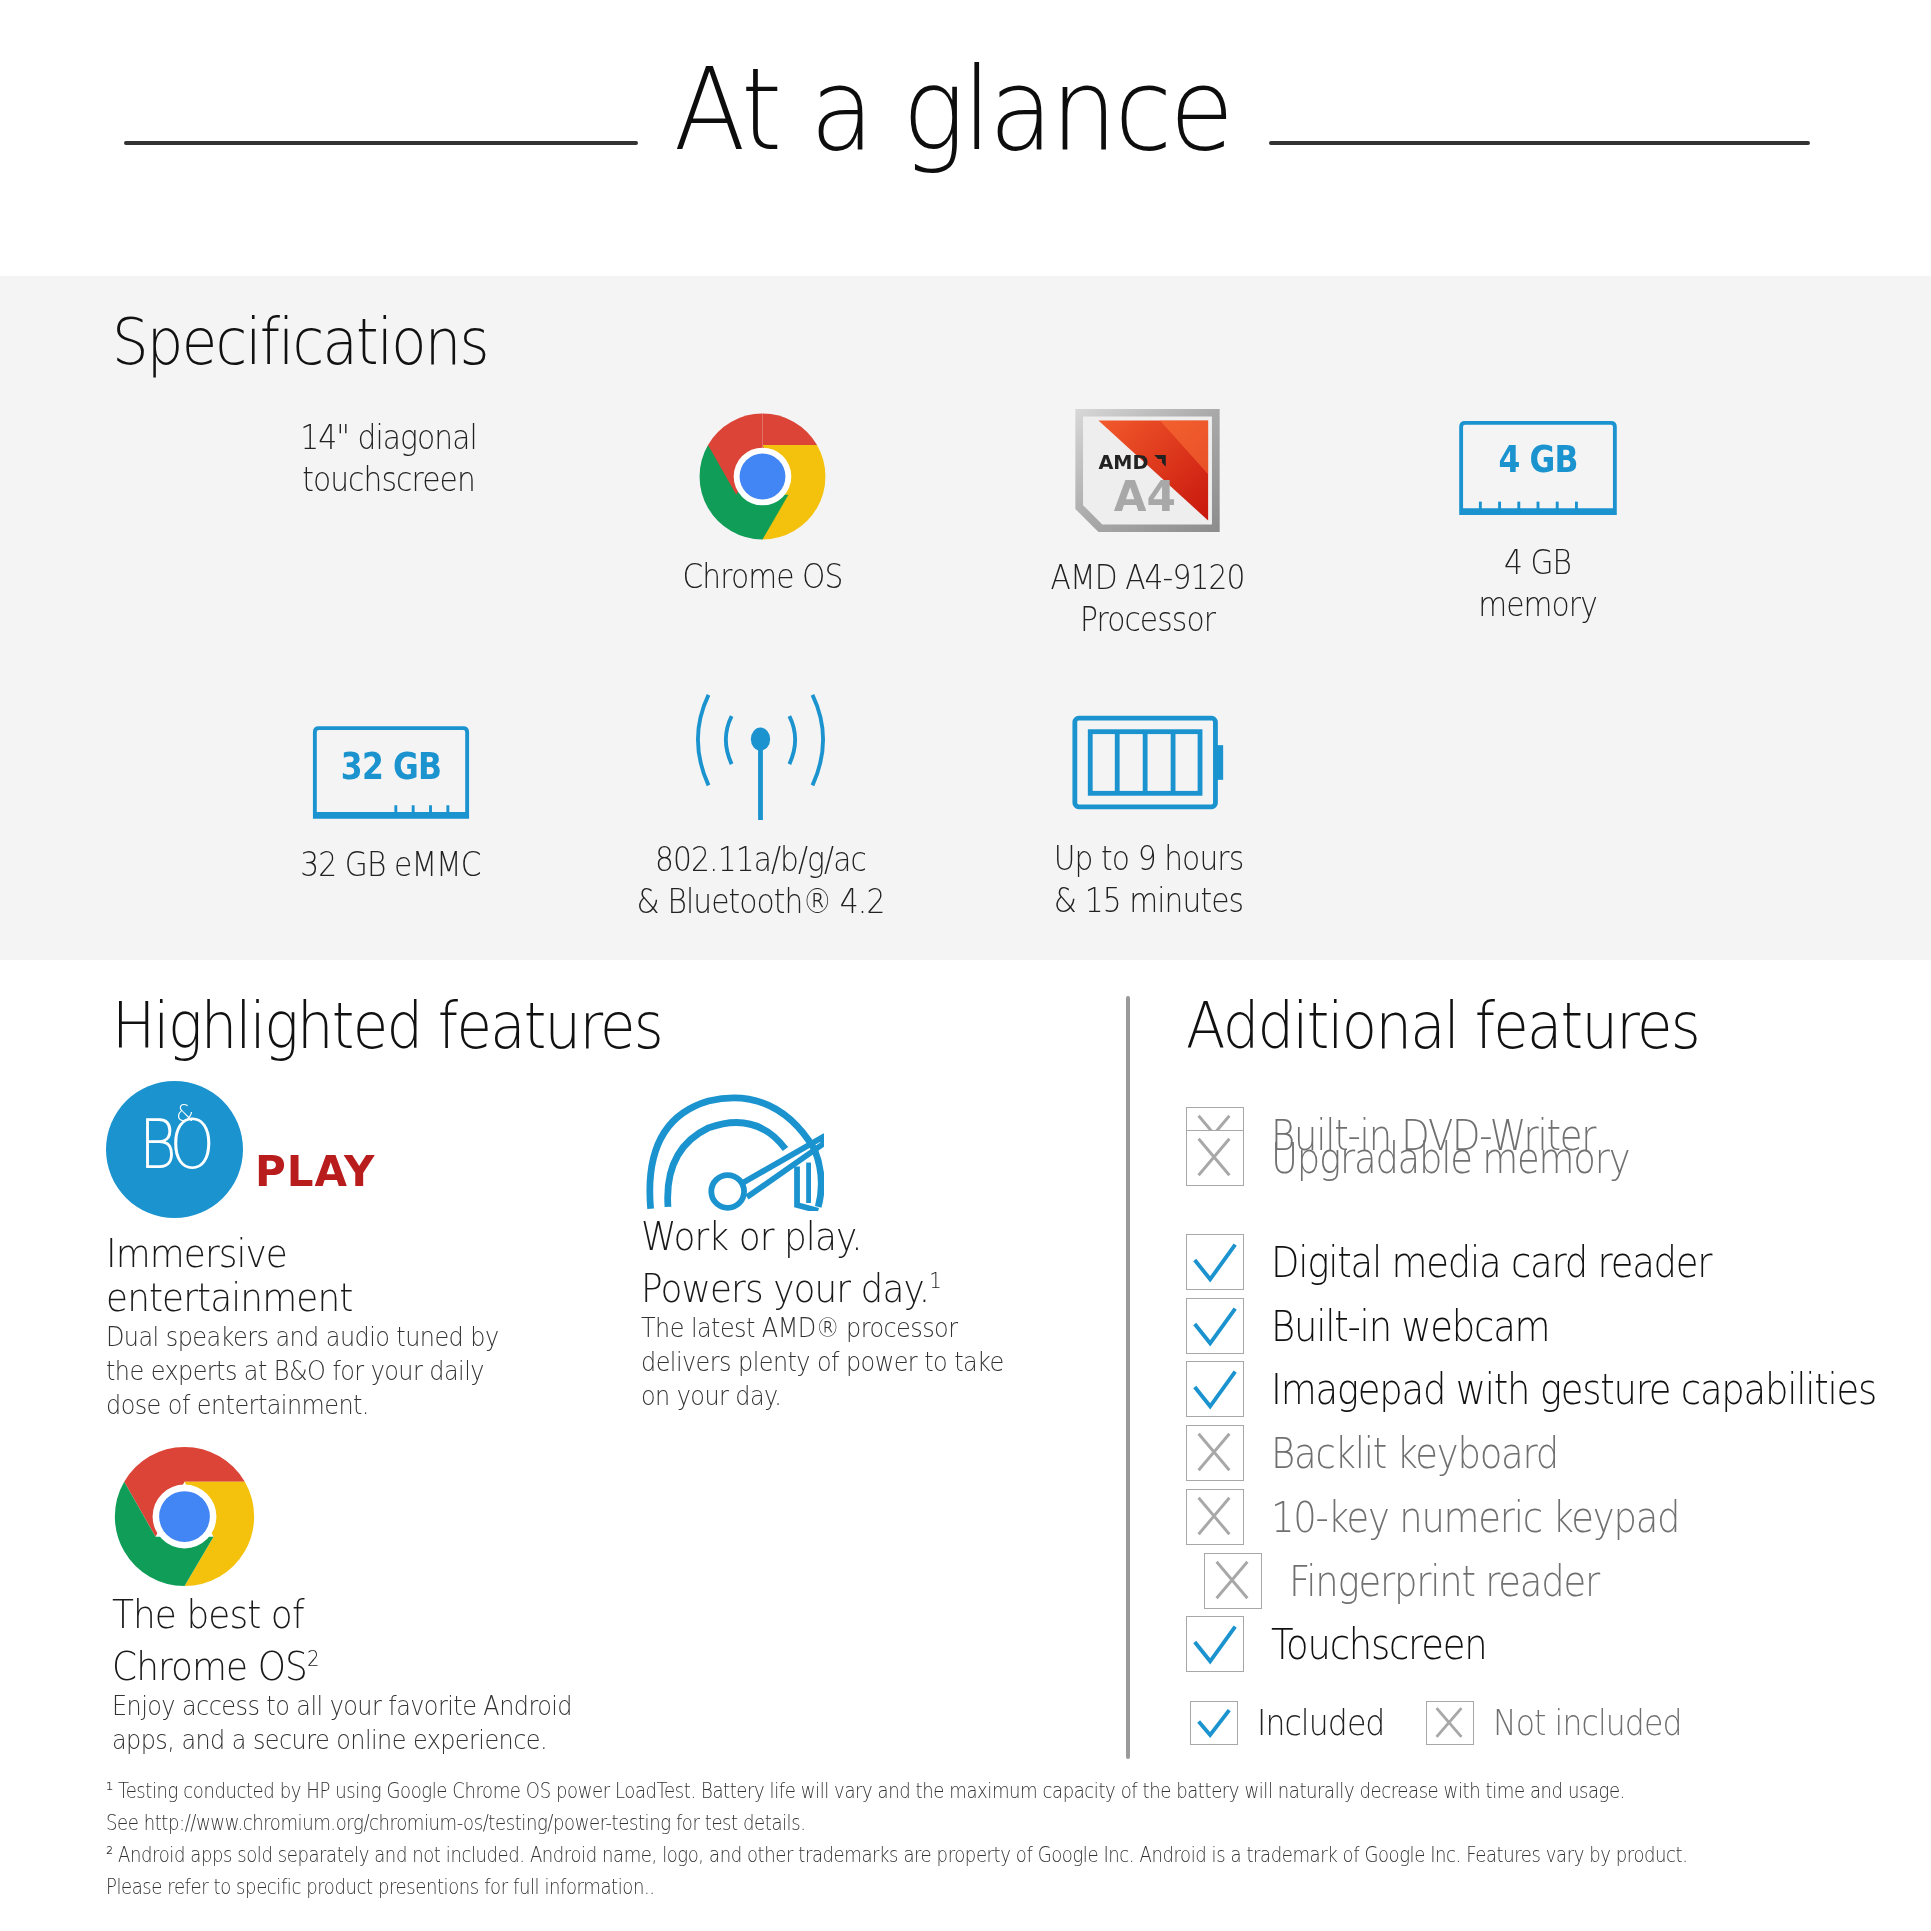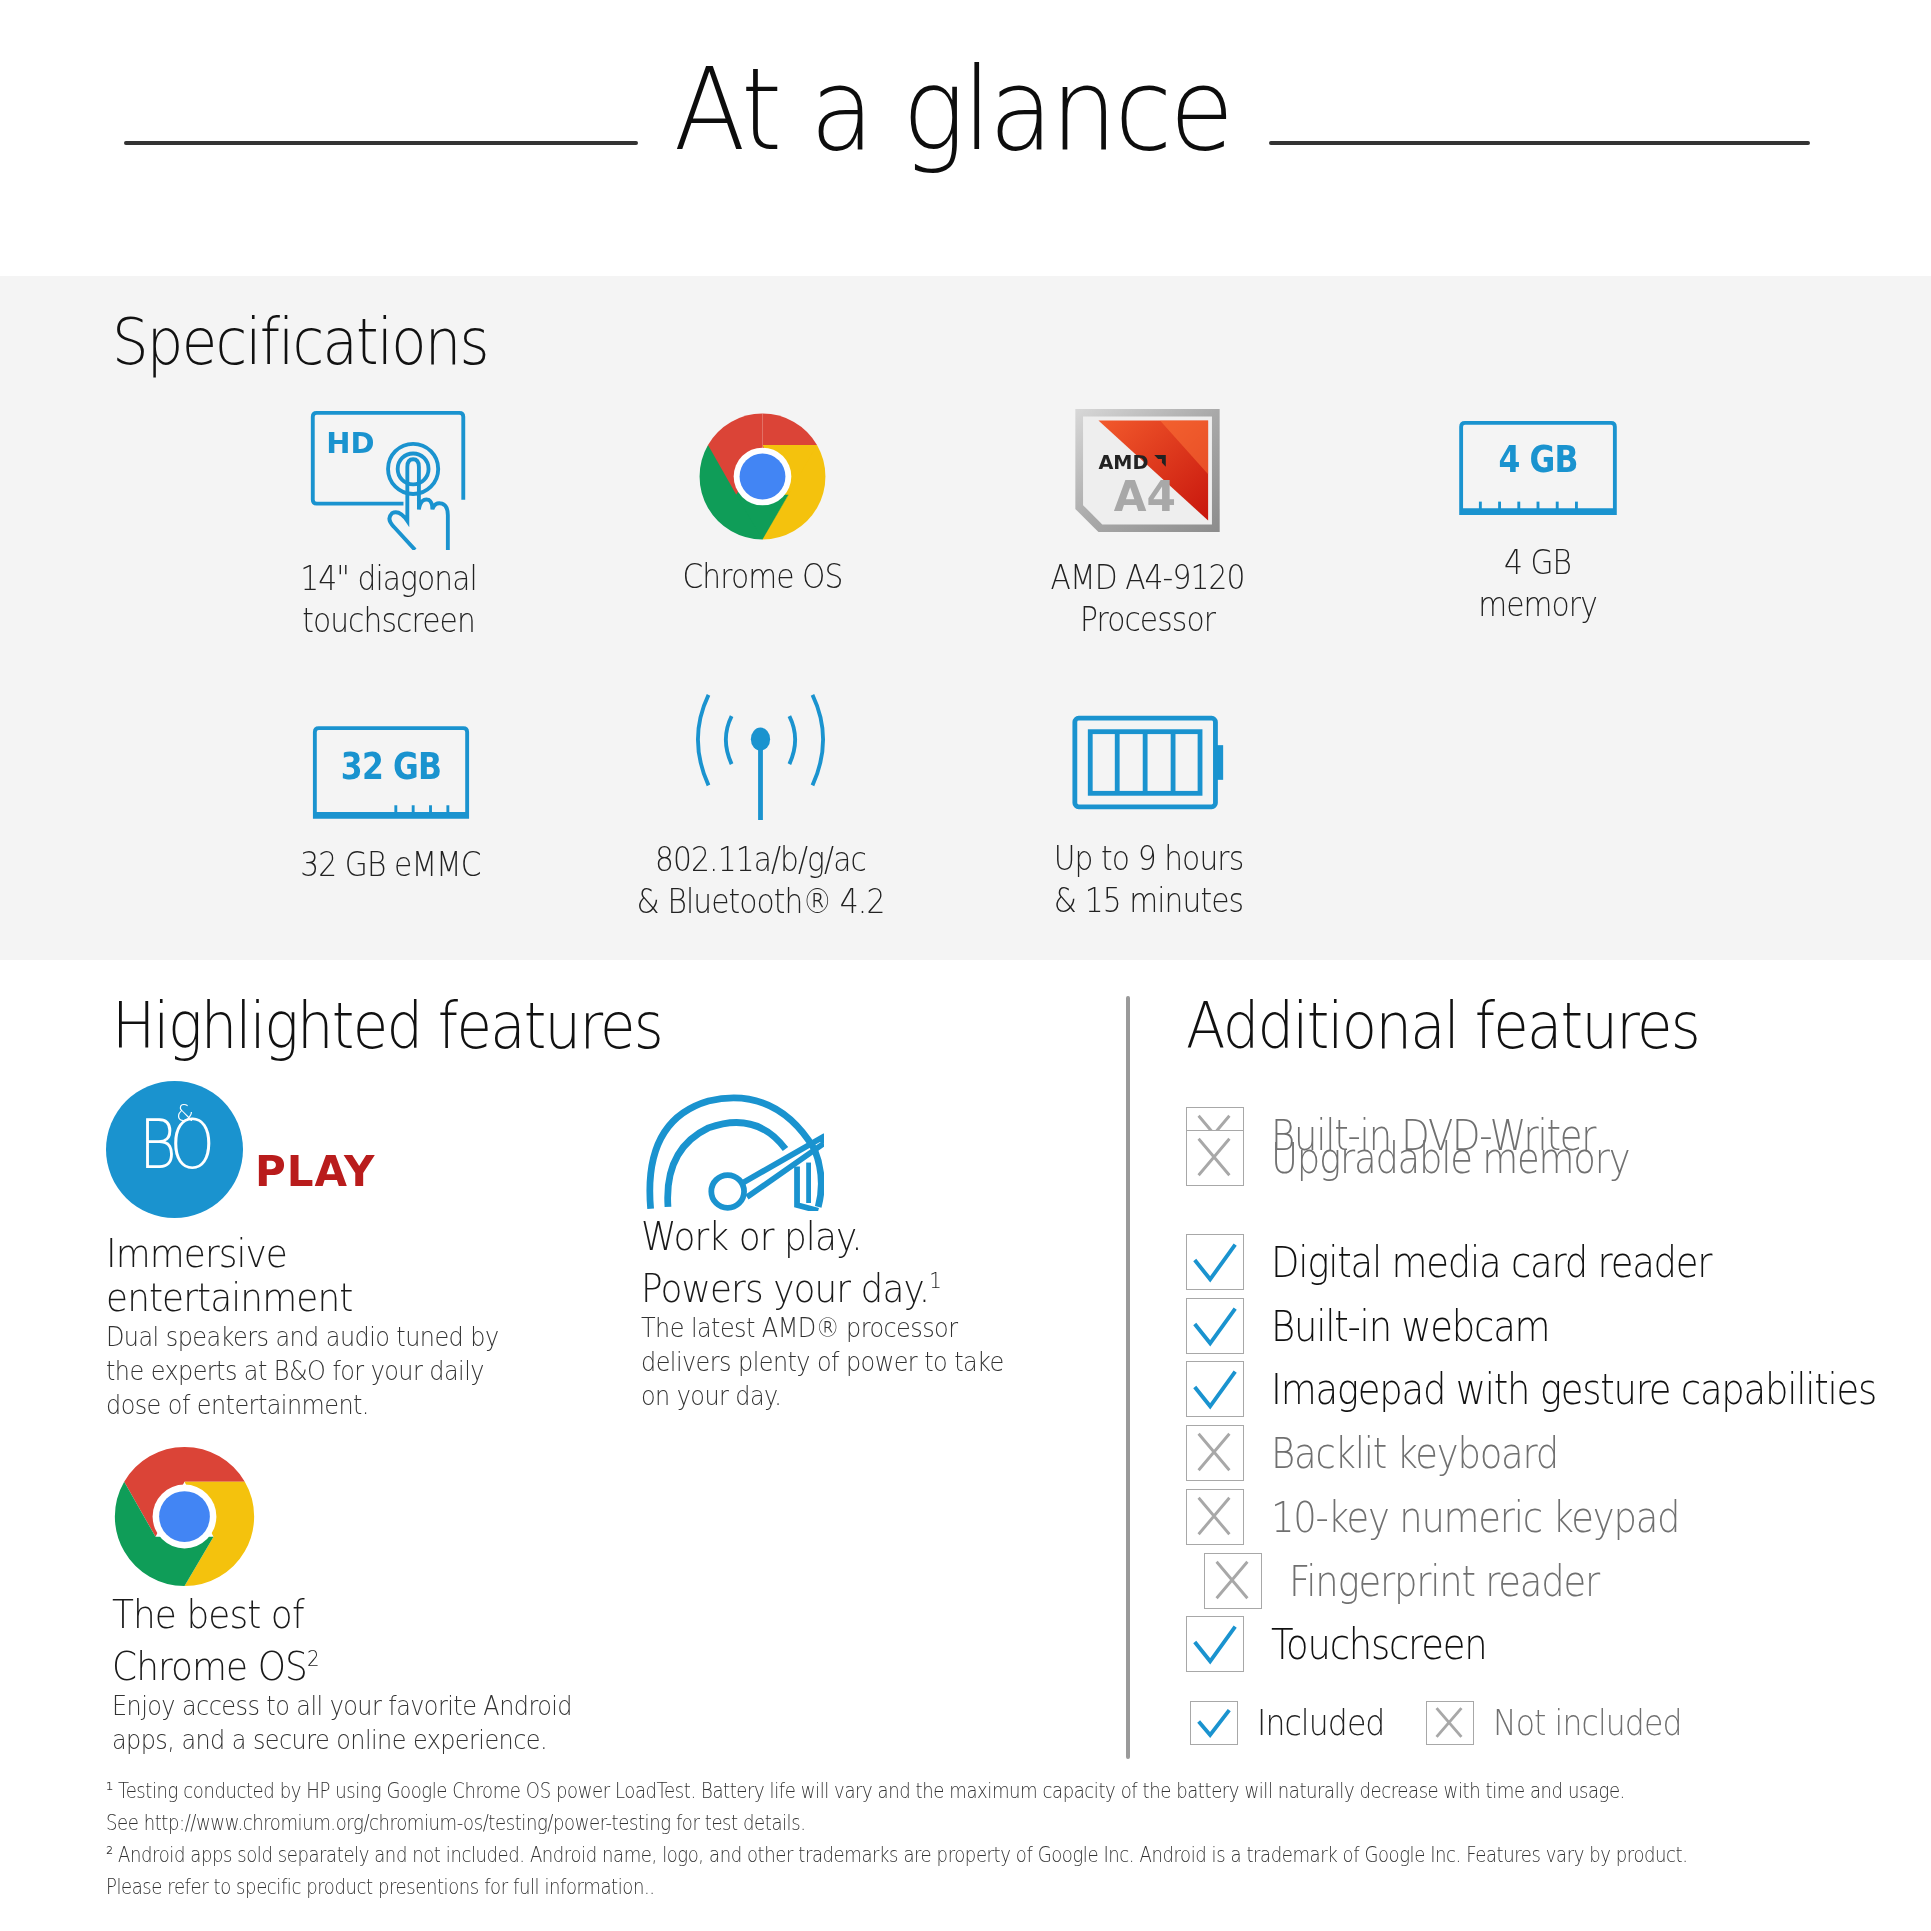--- a/index.html
+++ b/index.html
@@ -55,30 +55,20 @@
 <div class="title-wrap">
   <div class="title-rule left"></div>
   <div class="page-title">At a glance</div>
   <div class="title-rule right"></div>
 </div>
 
 <div class="spec-band"></div>
 <div class="section-title" style="left:112px; top:305px;">Specifications</div>
 
 <div class="spec-item" style="left:234px; top:409px;">
-  <div class="spec-icon" style="width:164px;height:141px;">
-    <svg width="164" height="141" viewBox="0 0 170 146">
-      <path d="M100 98 H10 Q6 98 6 94 V8 Q6 4 10 4 H158 Q162 4 162 8 V94" fill="none" stroke="#1a93cf" stroke-width="4"></path>
-      <text x="20" y="46" font-family="DejaVu Sans, sans-serif" font-weight="bold" font-size="30" fill="#1a93cf">HD</text>
-      <circle cx="110" cy="62" r="26" fill="none" stroke="#1a93cf" stroke-width="4"></circle>
-      <circle cx="110" cy="62" r="16" fill="none" stroke="#1a93cf" stroke-width="4"></circle>
-      <path d="M104 60 Q104 52 110 52 Q116 52 116 60 V104 Q118 92 126 94 Q130 96 130 104 Q132 96 140 98 Q146 100 146 110 V146" fill="none" stroke="#1a93cf" stroke-width="4"></path>
-      <path d="M104 60 V116 Q96 104 88 108 Q82 114 90 122 L112 146" fill="none" stroke="#1a93cf" stroke-width="4"></path>
-    </svg>
-  </div>
   <div class="spec-label" style="margin-top:7.7px;">14" diagonal</div>
   <div class="spec-label">touchscreen</div>
 </div>
 
 <div class="spec-item" style="left:608px; top:411px;">
   <div class="spec-icon" style="width:131px;height:131px;">
     <svg width="131" height="131" viewBox="0 0 100 100">
       <path d="M50 50 L50 2 A48 48 0 0 1 91.6 26 Z" fill="#db4437"></path>
       <path d="M50 2 A48 48 0 0 0 8.4 26 L50 50 Z" fill="#db4437"></path>
       <path d="M50 50 L91.6 26 A48 48 0 0 1 50 98 Z" fill="#f4c20d"></path>

